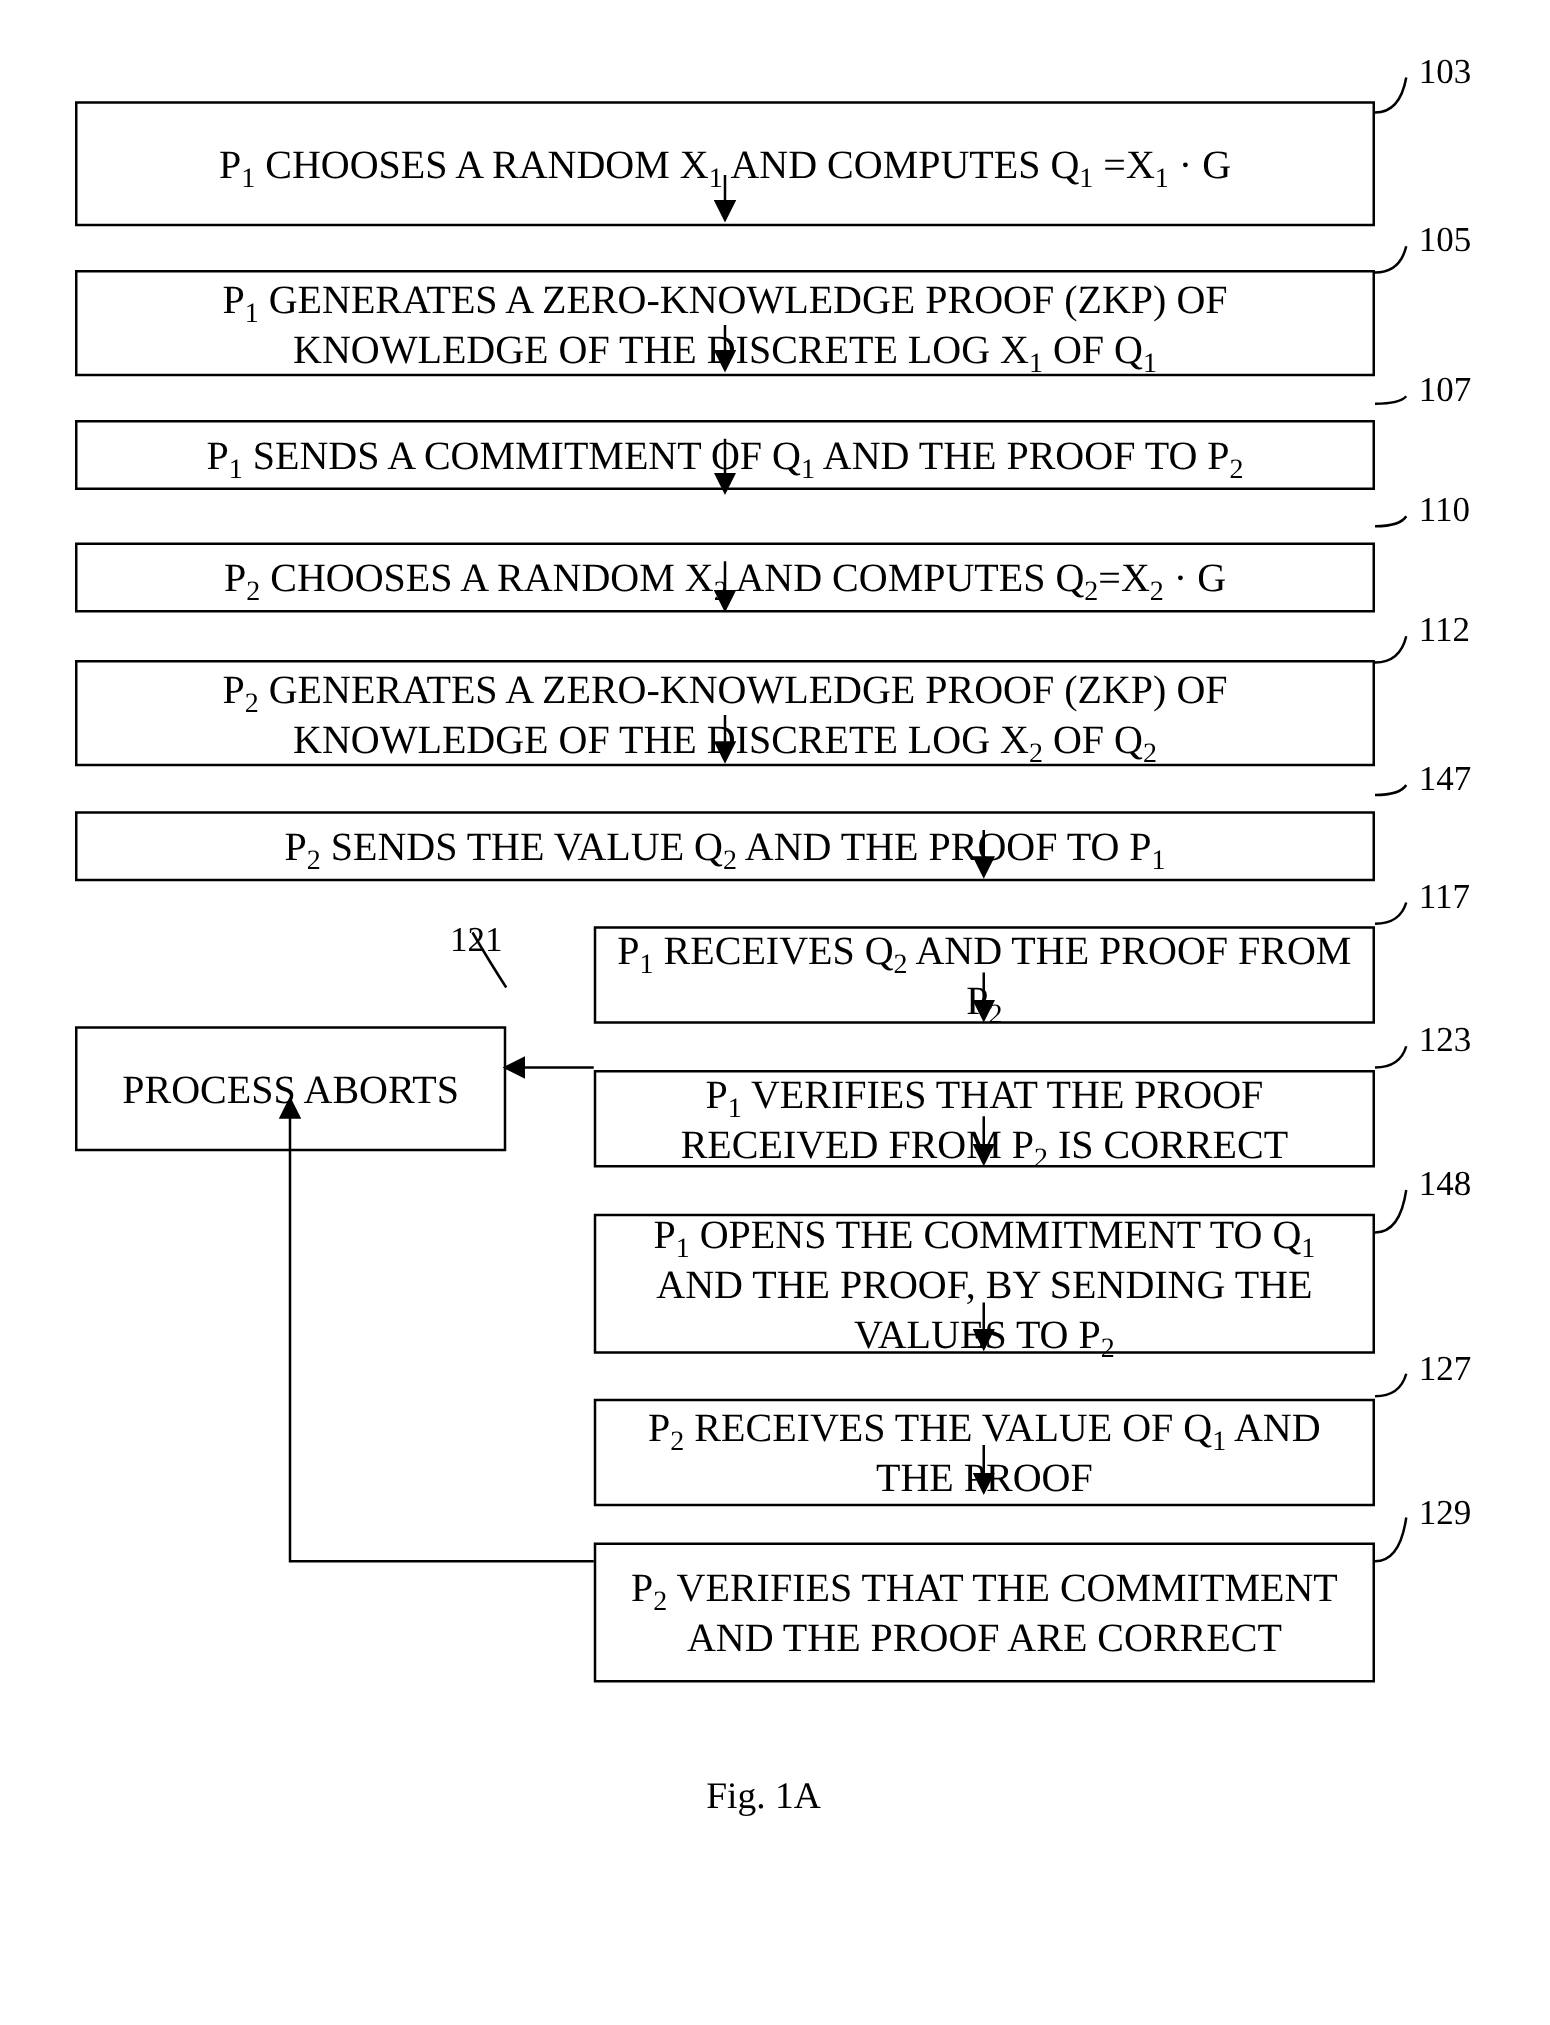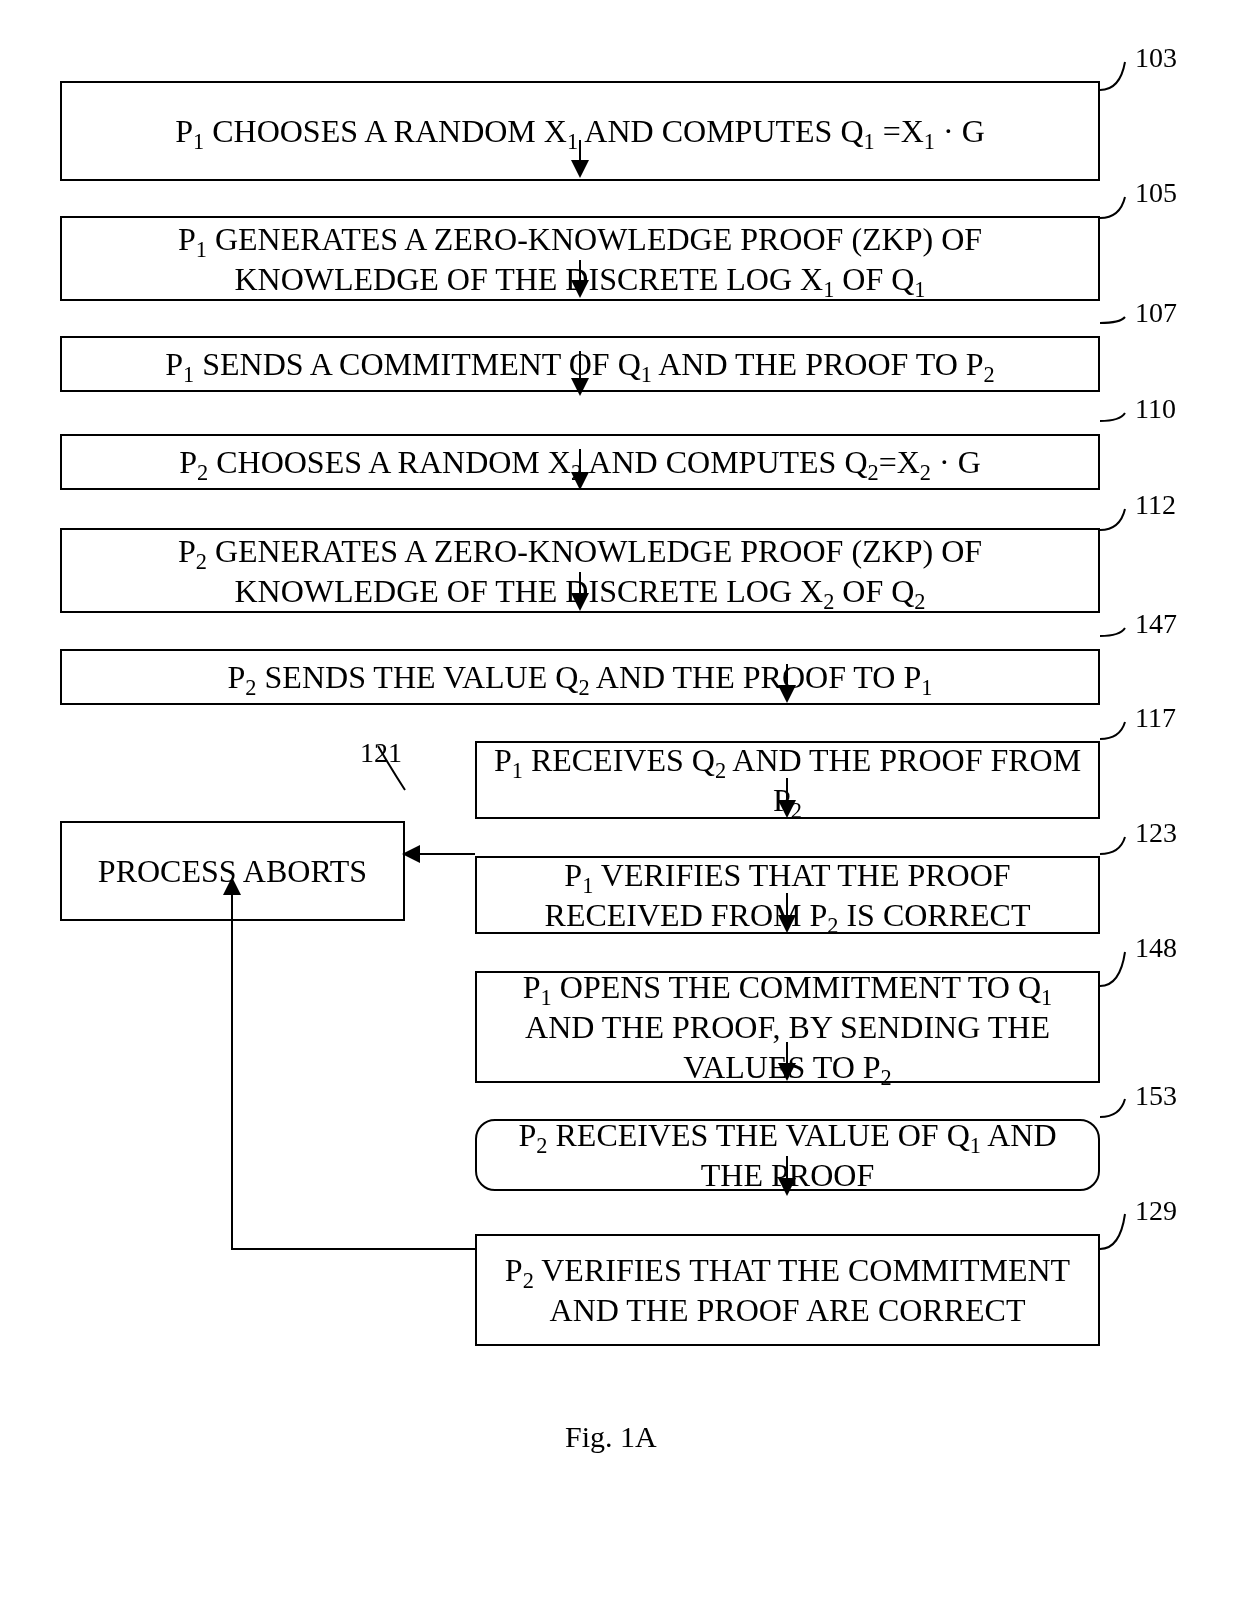--- a/index.html
+++ b/index.html
@@ -91,24 +91,24 @@
 <div class="box" style="left:475px; top:815px; width:625px; height:78px;">
   <div class="txt">P<sub>1</sub> VERIFIES THAT THE PROOF RECEIVED FROM P<sub>2</sub> IS CORRECT</div>
 </div>
 <div class="ref" style="left:1135px; top:817px;">123</div>
 
 <div class="box" style="left:475px; top:930px; width:625px; height:112px;">
   <div class="txt">P<sub>1</sub> OPENS THE COMMITMENT TO Q<sub>1</sub> AND THE PROOF, BY SENDING THE VALUES TO P<sub>2</sub></div>
 </div>
 <div class="ref" style="left:1135px; top:932px;">148</div>
 
-<div class="box" style="left:475px; top:1078px; width:625px; height:72px;border-radius:20px;">
+<div class="box" style="left:475px; top:1078px; width:625px; height:86px;">
   <div class="txt">P<sub>2</sub> RECEIVES THE VALUE OF Q<sub>1</sub> AND THE PROOF</div>
 </div>
-<div class="ref" style="left:1135px; top:1080px;">153</div>
+<div class="ref" style="left:1135px; top:1080px;">127</div>
 
 <div class="box" style="left:475px; top:1193px; width:625px; height:112px;">
   <div class="txt">P<sub>2</sub> VERIFIES THAT THE COMMITMENT AND THE PROOF ARE CORRECT</div>
 </div>
 <div class="ref" style="left:1135px; top:1195px;">129</div>
 
 <div class="box" style="left:60px; top:780px; width:345px; height:100px;">
   <div class="txt">PROCESS ABORTS</div>
 </div>
 <div class="ref" style="left:360px; top:737px;">121</div>

